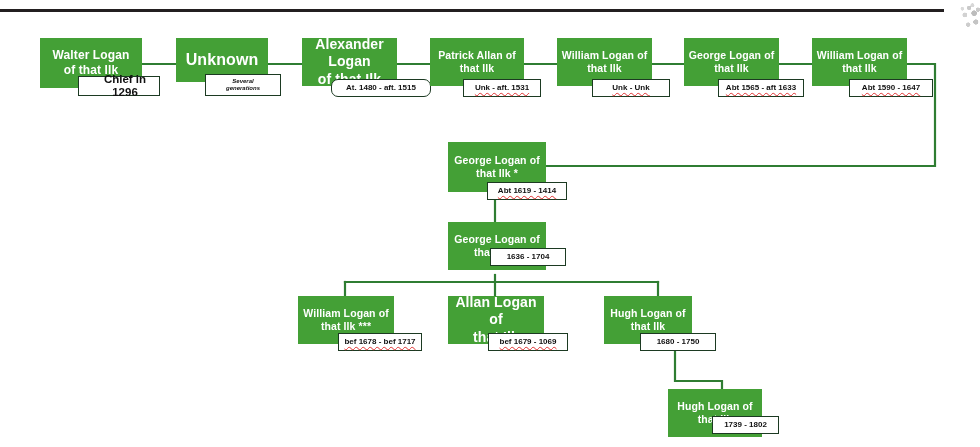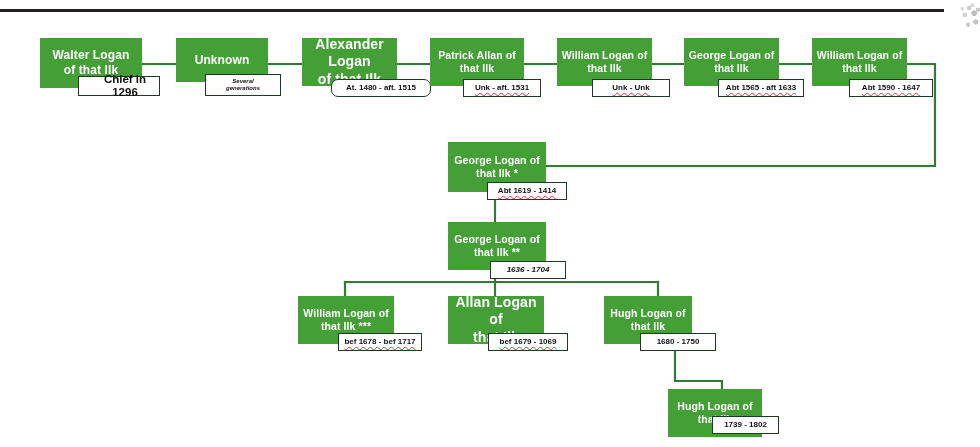--- a/index.html
+++ b/index.html
@@ -130,21 +130,21 @@
       <path d="M 675 352 L 675 381 L 722 381 L 722 389"></path>
     </g>
   </svg>
 
   <div class="node" style="left:40px; top:38px; width:102px; height:50px; font-size:12px;">
     <span class="node-label">Walter Logan
 of that Ilk</span>
   </div>
   <div class="chip big" style="left:78px; top:76px; width:82px; height:20px;">Chief in 1296</div>
 
-  <div class="node" style="left:176px; top:38px; width:92px; height:44px; font-size:12px;">
+  <div class="node" style="left:176px; top:38px; width:92px; height:44px; font-size:16px;">
     <span class="node-label">Unknown</span>
   </div>
   <div class="chip tiny" style="left:205px; top:74px; width:76px; height:22px;">Several
 generations</div>
 
   <div class="node" style="left:302px; top:38px; width:95px; height:48px; font-size:14px;">
     <span class="node-label">Alexander Logan
 of that Ilk</span>
   </div>
   <div class="chip mid" style="left:331px; top:79px; width:100px; height:18px;border-radius:7px;">At. 1480 - aft. 1515</div>
@@ -176,21 +176,21 @@
   <div class="node" style="left:448px; top:142px; width:98px; height:50px; font-size:10.5px;">
     <span class="node-label">George Logan of
 that Ilk *</span>
   </div>
   <div class="chip mid squiggle" style="left:487px; top:182px; width:80px; height:18px;">Abt 1619 - 1414</div>
 
   <div class="node" style="left:448px; top:222px; width:98px; height:48px; font-size:10.5px;">
     <span class="node-label">George Logan of
 that Ilk  **</span>
   </div>
-  <div class="chip mid" style="left:490px; top:261px; width:76px; height:18px;font-style:italic;">1636 - 1704</div>
+  <div class="chip mid" style="left:490px; top:248px; width:76px; height:18px;">1636 - 1704</div>
 
   <div class="node" style="left:298px; top:296px; width:96px; height:48px; font-size:10.5px;">
     <span class="node-label">William Logan of
 that Ilk ***</span>
   </div>
   <div class="chip mid squiggle" style="left:338px; top:333px; width:84px; height:18px;">bef 1678 - bef 1717</div>
 
   <div class="node" style="left:448px; top:296px; width:96px; height:48px; font-size:14px;">
     <span class="node-label">Allan Logan of
 that Ilk</span>

